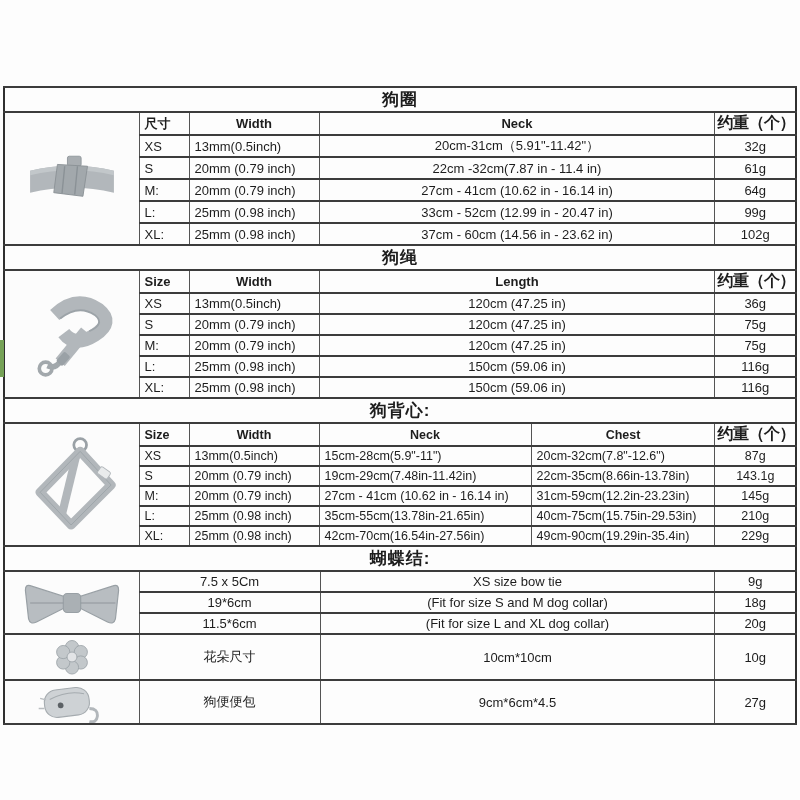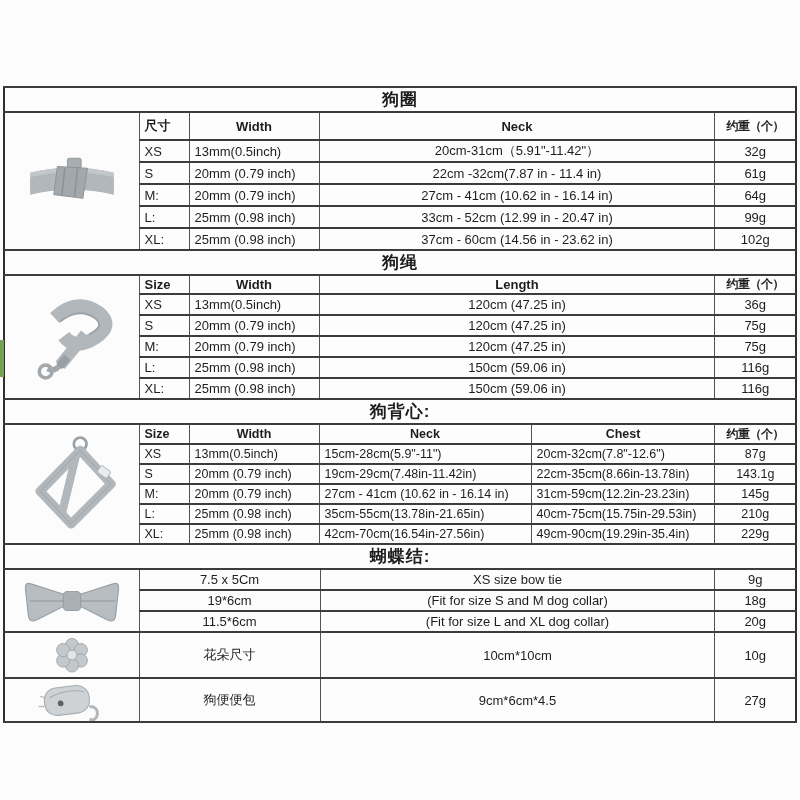--- a/index.html
+++ b/index.html
@@ -32,25 +32,25 @@
     overflow:hidden;
     white-space:nowrap;
   }
   .tbl .title{
     font-size:17px;
     font-weight:bold;
     border-left:none;border-right:none;
     letter-spacing:1px;
   }
   .tbl .th{font-weight:bold;}
-  .tbl .th.weight{font-size:12px;letter-spacing:-0.5px;}
+  .tbl .th.weight{font-size:16px;letter-spacing:-0.5px;}
   .ta-l{text-align:left !important;padding-left:5px !important;}
   .img-cell{background:#fcfcfc;}
   
-  .s1 tr{height:22px;} .s1 .title-row{height:22px;} .s1 .head-row{height:28px;margin-top:7px;}
+  .s1 tr{height:22px;} .s1 .title-row{height:22px;} .s1 .head-row{height:20px;margin-top:7px;}
   .s2 tr{height:21px;} .s2 .title-row{height:20px;} .s2 .head-row{height:19px;}
   .s3 tr{height:20px;margin-left:44px;} .s3 .title-row{height:19px;} .s3 .head-row{height:20px;}
   .s3 td{font-size:12.5px;}
   .s3 .title{font-size:17px;}
   .s4 tr{height:21px;} .s4 .title-row{height:20px;}
   .s4 tr.tall-1{height:45px;margin-left:8px;} .s4 tr.tall-2{height:44px;border-radius:6px;}
   
   col.c-img{width:135px;}
   col.c-size{width:50px;}
   col.c-width{width:130px;}

